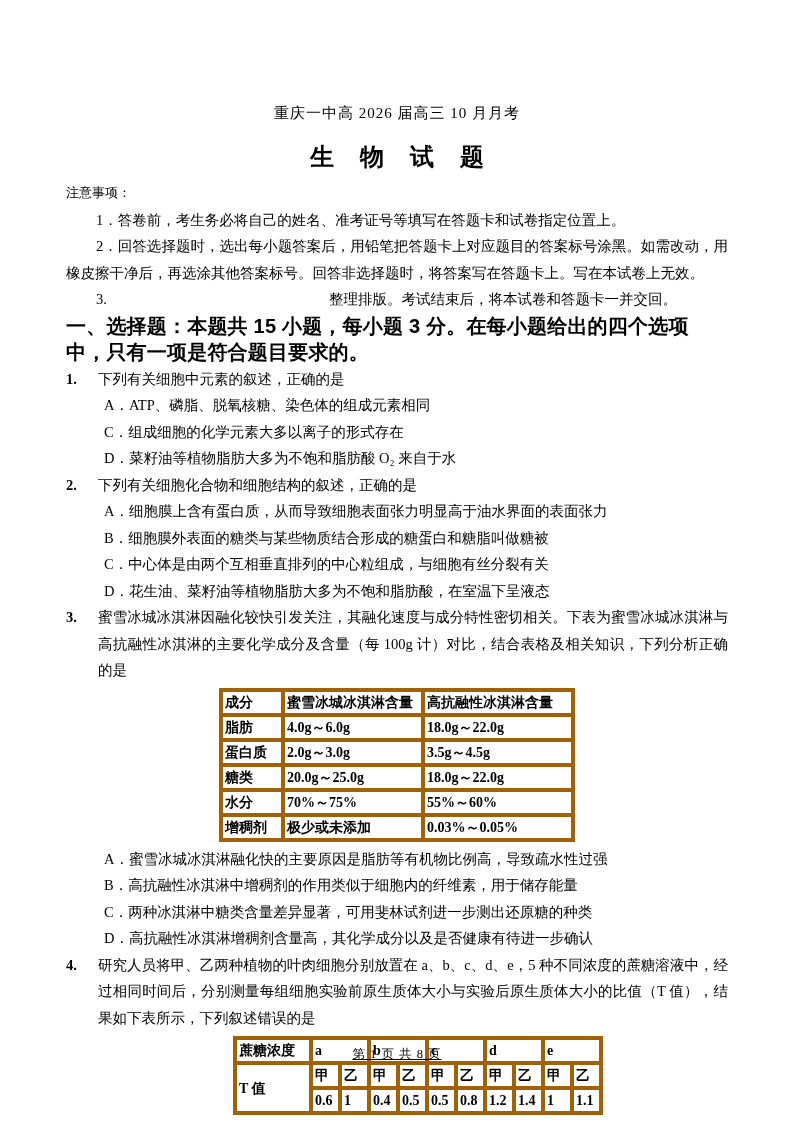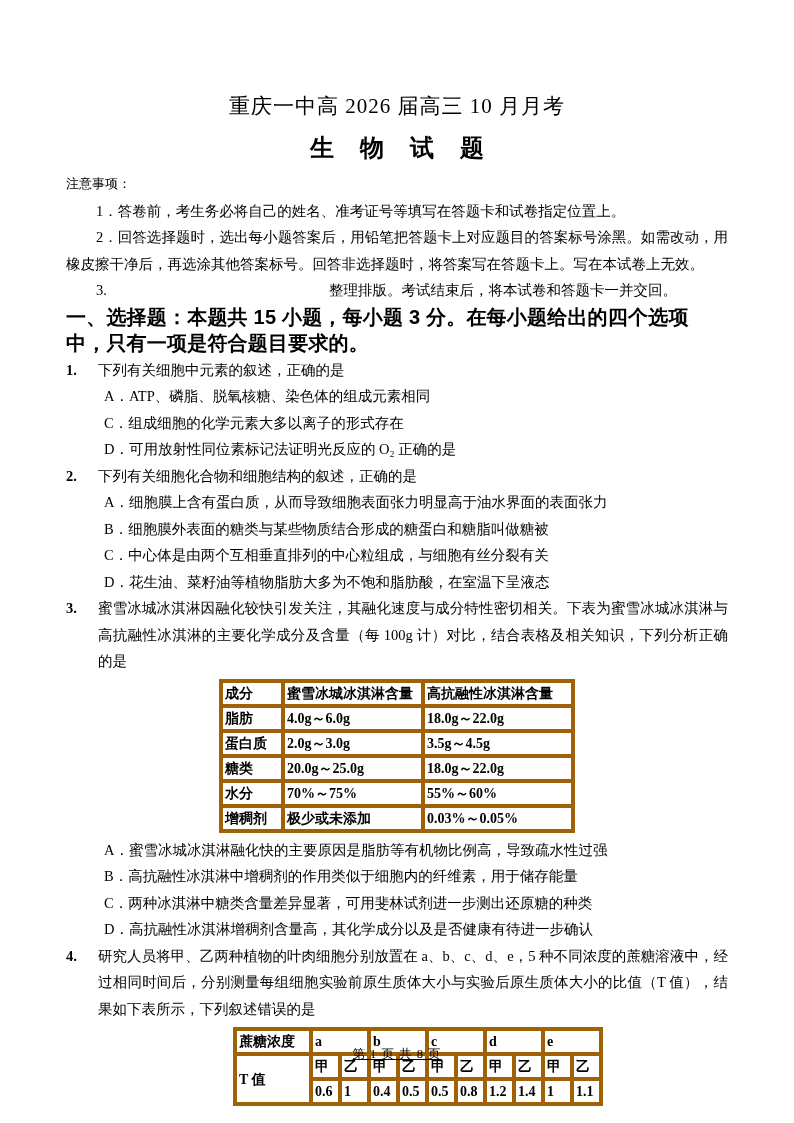--- a/index.html
+++ b/index.html
@@ -10,22 +10,22 @@
     margin: 0 auto;
     background: #ffffff;
     color: #000000;
     font-family: "Liberation Serif", "DejaVu Serif", serif;
     font-size: 14.5px;
     box-sizing: border-box;
     padding: 86px 66px 0 66px;
     overflow: hidden;
   }
   .doc-title {
-    margin: 5px;
-    font-size: 21px;
+    margin: 12px;
+    font-size: 15px;
     font-weight: normal;
     text-align: center;
     line-height: 30px;
     letter-spacing: 1px;
   }
   .doc-subtitle {
     margin: 10px 0 0 0;
     font-size: 24px;
     font-weight: bold;
     text-align: center;
@@ -102,21 +102,21 @@
 
   <div class="section-heading">一、选择题：本题共 15 小题，每小题 3 分。在每小题给出的四个选项中，只有一项是符合题目要求的。</div>
 
   <div class="question">
     <div class="q-stem-row">
       <span class="q-num">1.</span>
       <span>下列有关细胞中元素的叙述，正确的是</span>
     </div>
     <div class="option">A．ATP、磷脂、脱氧核糖、染色体的组成元素相同</div>
     <div class="option">C．组成细胞的化学元素大多以离子的形式存在</div>
-    <div class="option">D．可用放射性同位素标记法证明光反应的 O₂ 正确的是</div>
+    <div class="option">D．菜籽油等植物脂肪大多为不饱和脂肪酸 O₂ 来自于水</div>
   </div>
 
   <div class="question">
     <div class="q-stem-row">
       <span class="q-num">2.</span>
       <span>下列有关细胞化合物和细胞结构的叙述，正确的是</span>
     </div>
     <div class="option">A．细胞膜上含有蛋白质，从而导致细胞表面张力明显高于油水界面的表面张力</div>
     <div class="option">B．细胞膜外表面的糖类与某些物质结合形成的糖蛋白和糖脂叫做糖被</div>
     <div class="option">C．中心体是由两个互相垂直排列的中心粒组成，与细胞有丝分裂有关</div>

